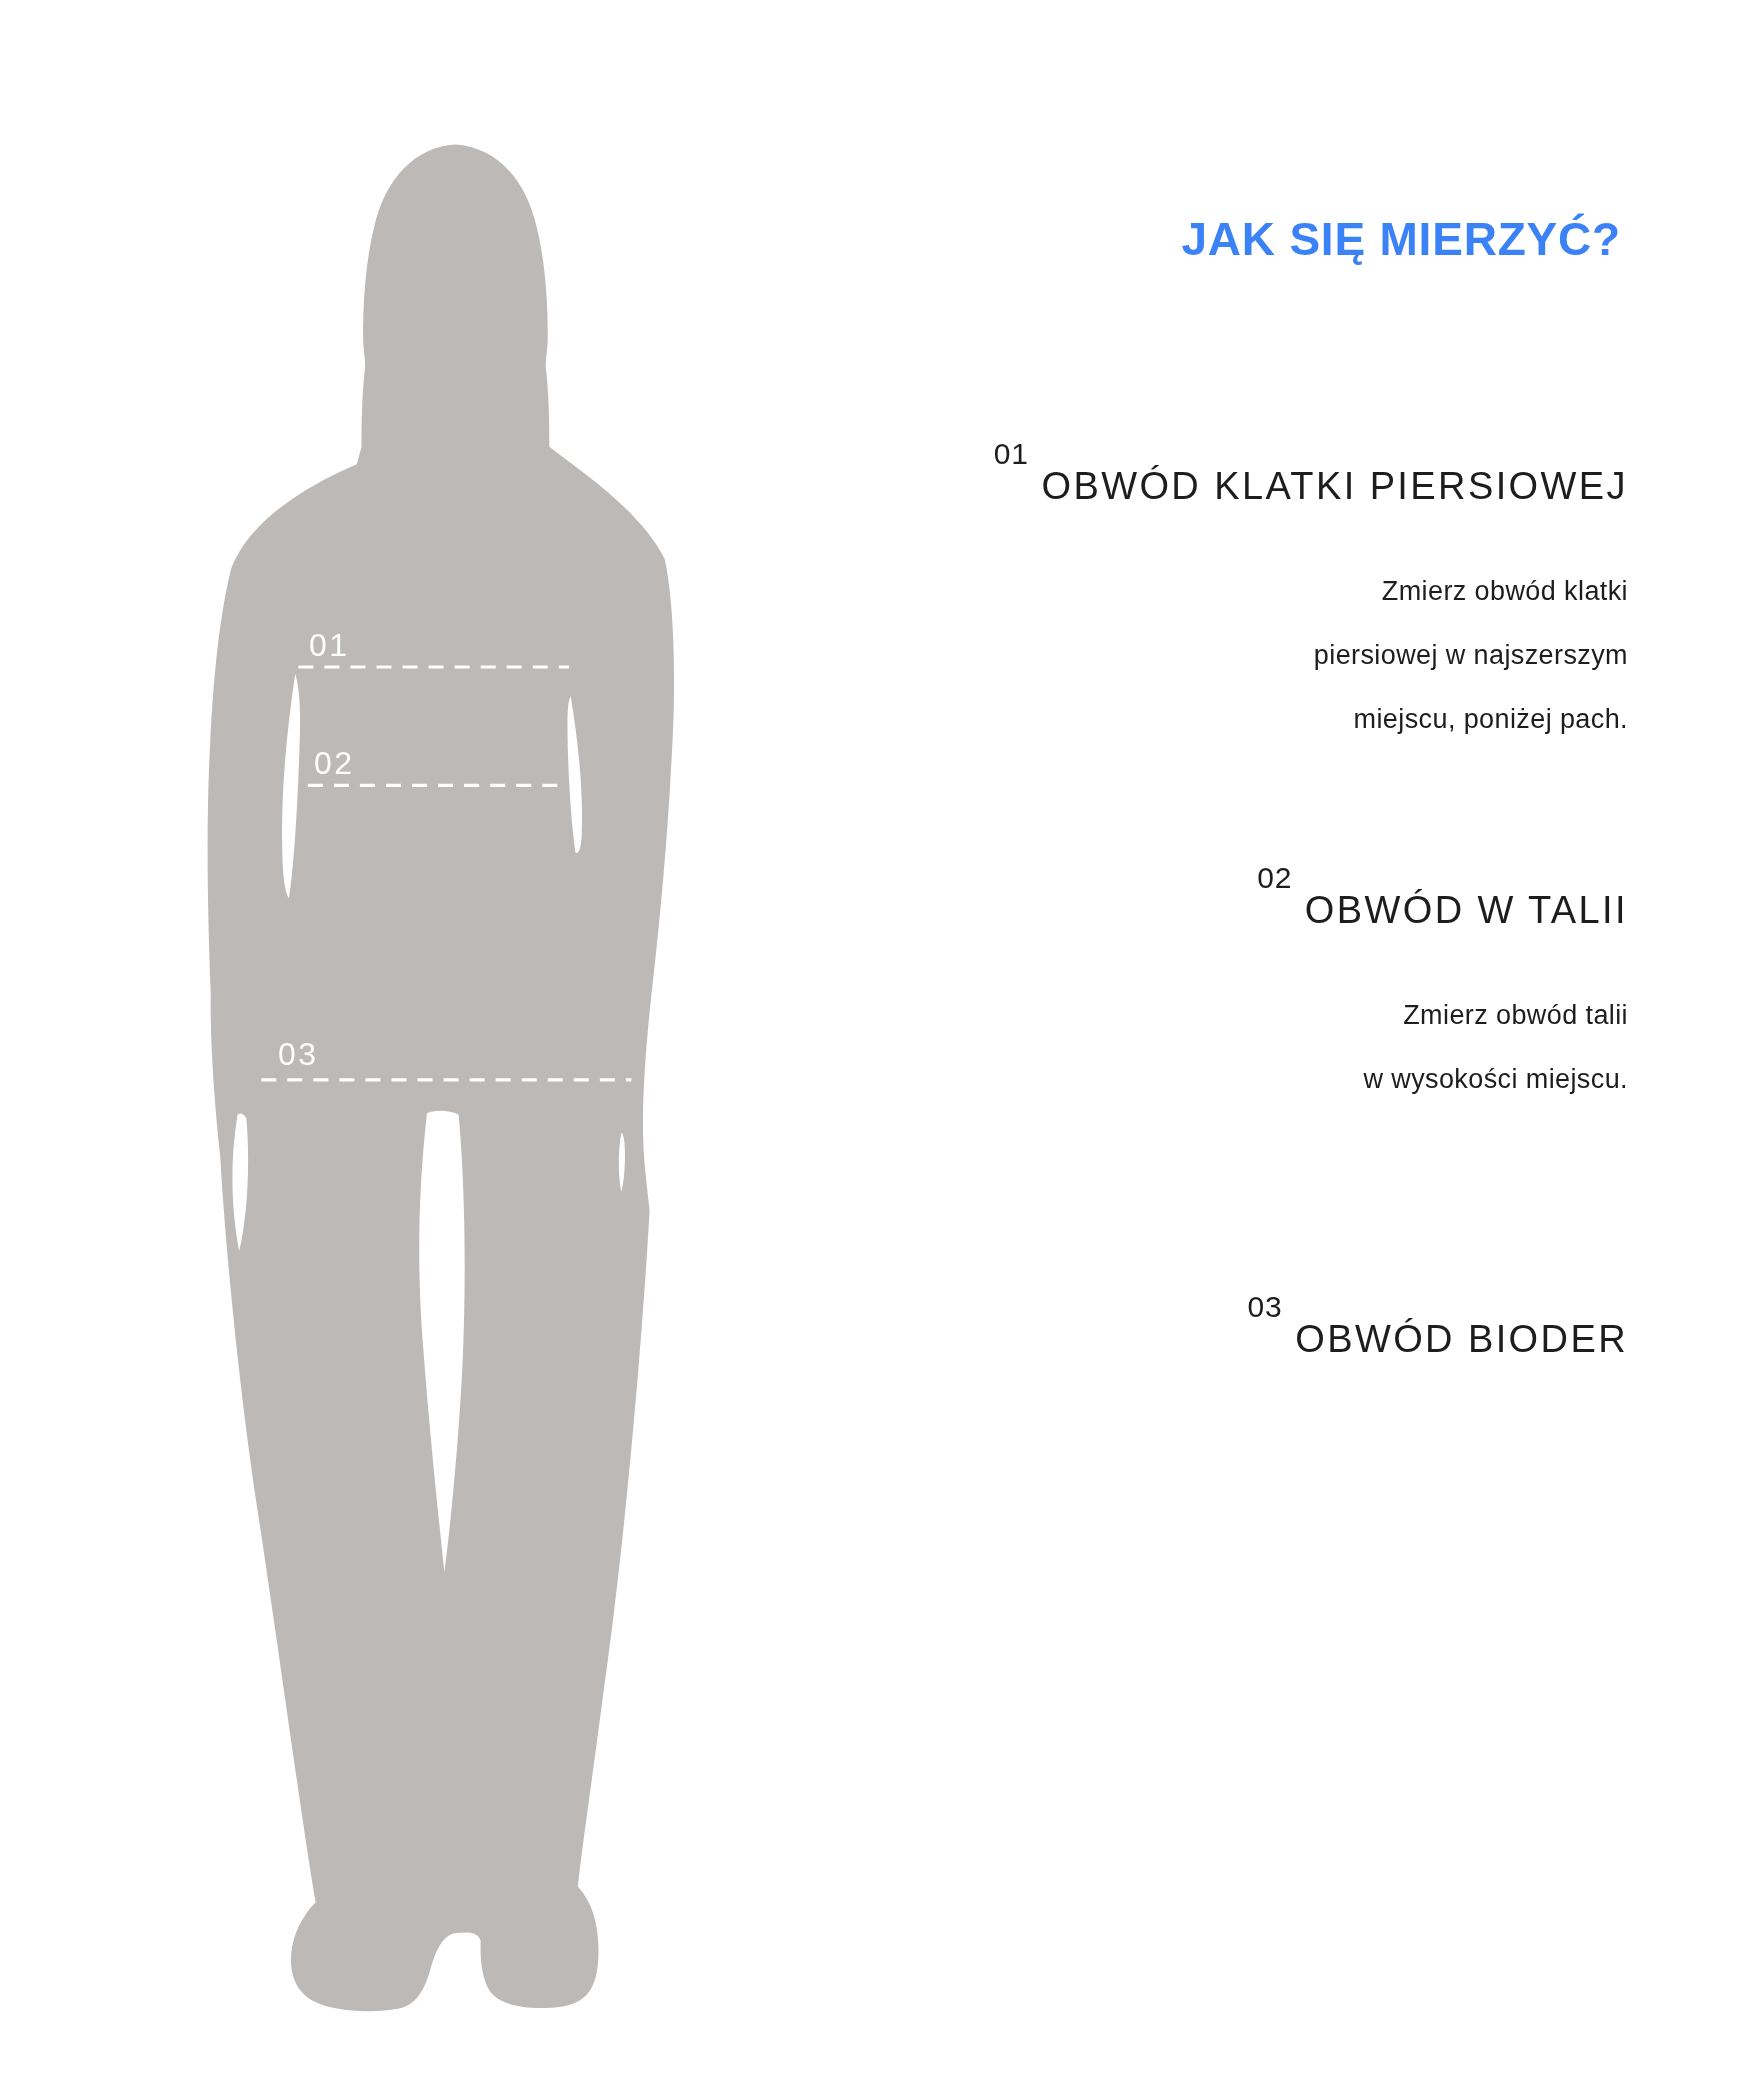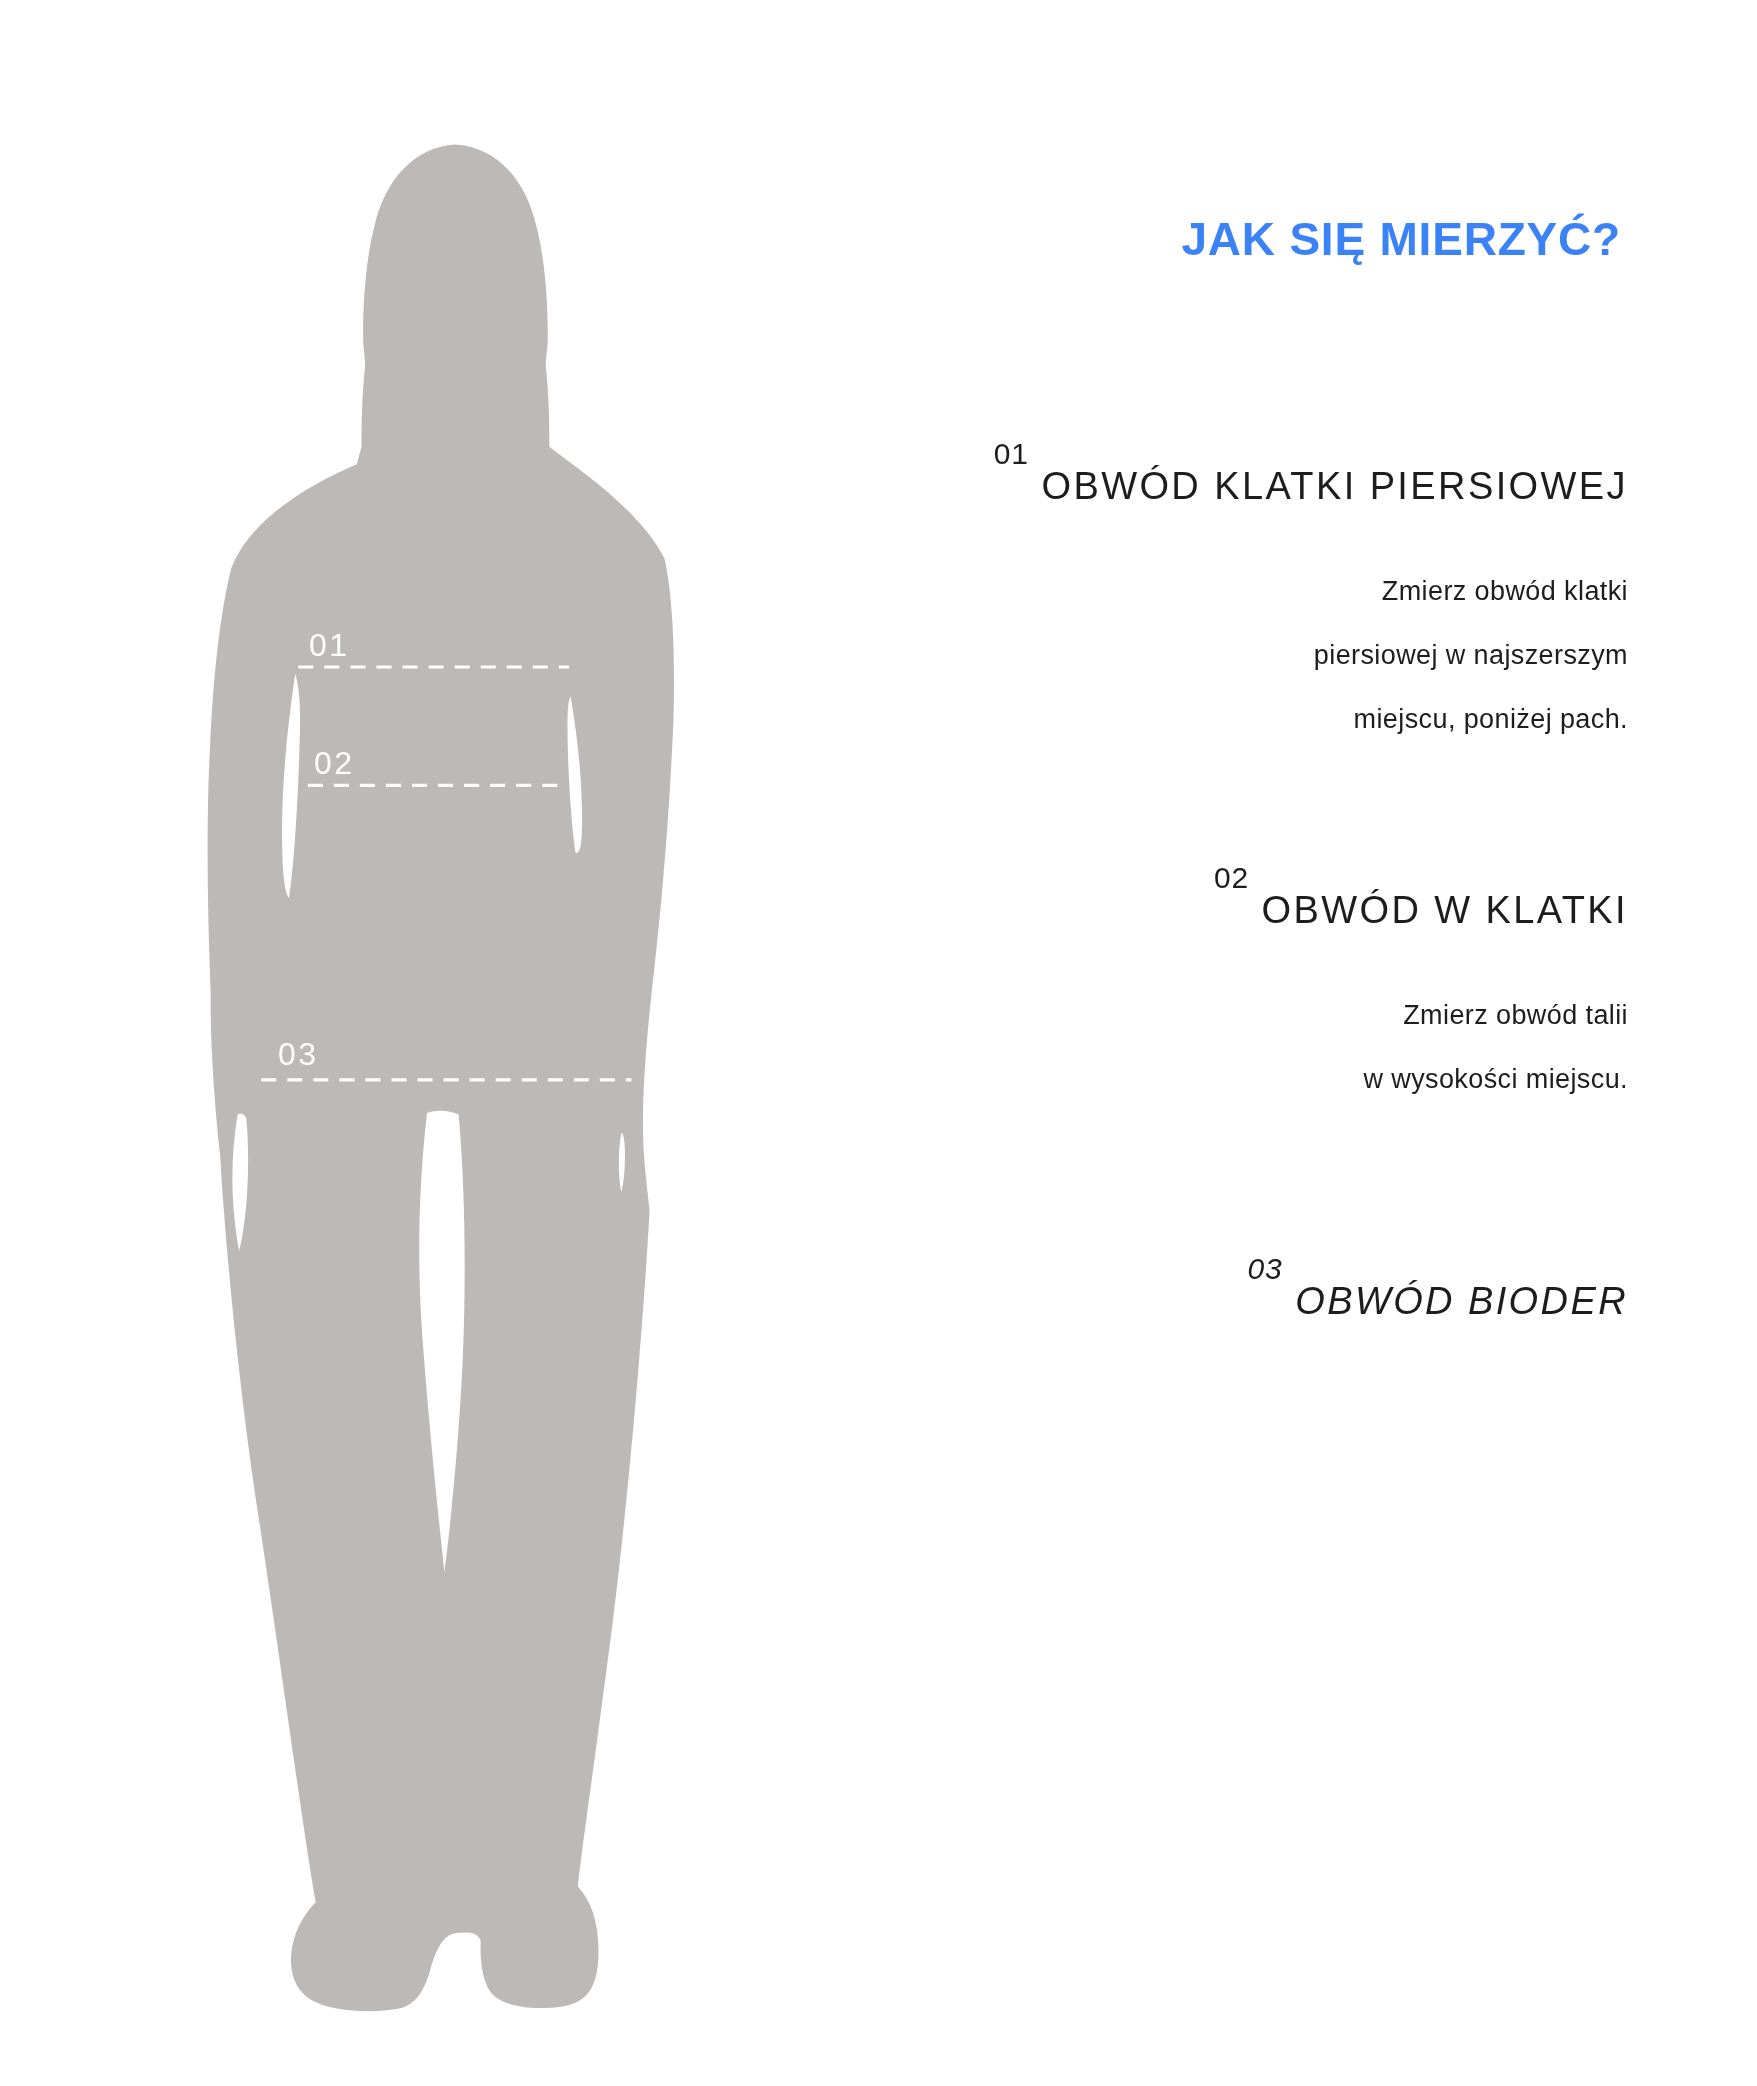--- a/index.html
+++ b/index.html
@@ -45,21 +45,21 @@
     color:#3b82f6;
   }
   .sec{
     position:absolute;
     right:129px;
     text-align:right;
     margin-left:28px;
   }
   .sec.s1{top:464px;}
   .sec.s2{top:888px;}
-  .sec.s3{top:1279px;font-style:italic;}
+  .sec.s3{top:1317px;}
   .sec-head{
     font-size:38px;
     letter-spacing:2.4px;
     white-space:nowrap;
     line-height:1.2;
     color:var(--text);
   }
   .sec-num{
     display:inline-block;
     position:relative;
@@ -161,21 +161,21 @@
     <div class="sec-head">
       <span class="sec-num">01</span><span>OBWÓD KLATKI PIERSIOWEJ</span>
     </div>
     <p class="sec-body">Zmierz obwód klatki
 piersiowej w najszerszym
 miejscu, poniżej pach.</p>
   </section>
 
   <section class="sec s2">
     <div class="sec-head">
-      <span class="sec-num">02</span><span>OBWÓD W KLATKI</span>
+      <span class="sec-num">02</span><span>OBWÓD W TALII</span>
     </div>
     <p class="sec-body">Zmierz obwód talii
 w wysokości miejscu.</p>
   </section>
 
   <section class="sec s3">
     <div class="sec-head">
       <span class="sec-num">03</span><span>OBWÓD BIODER</span>
     </div>
   </section>

